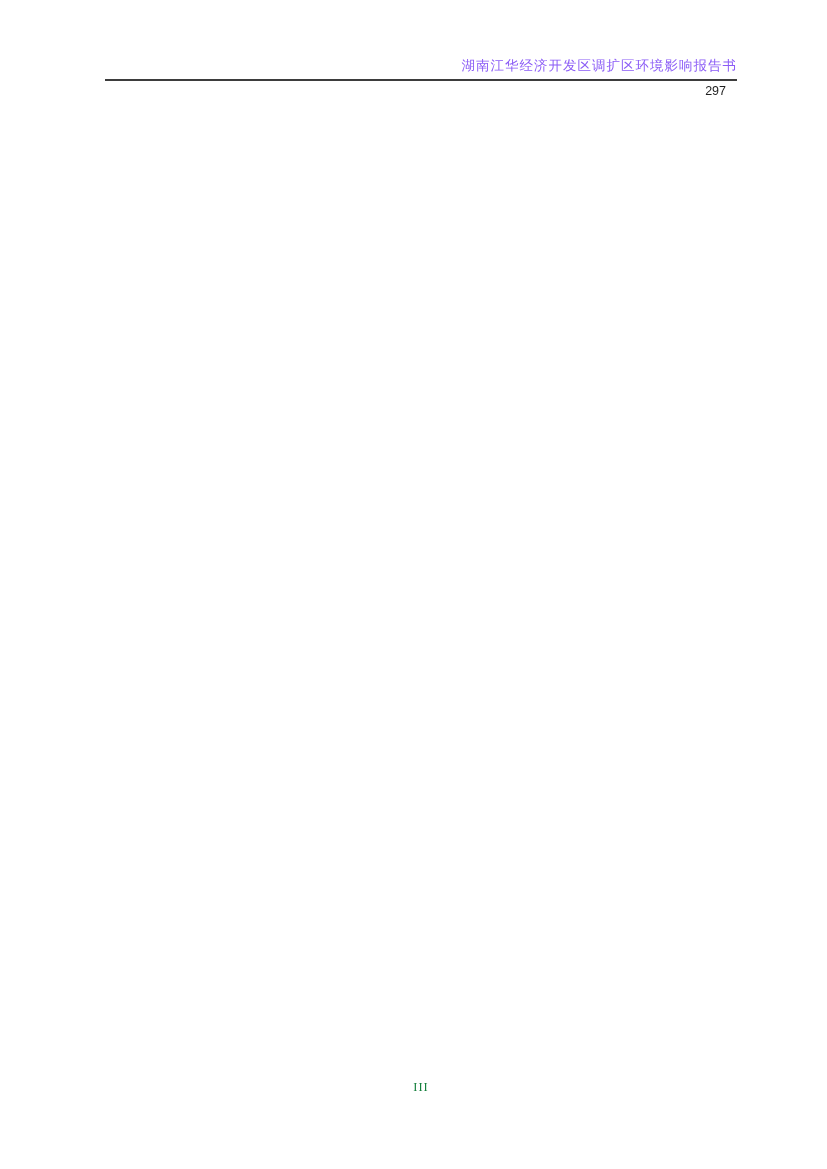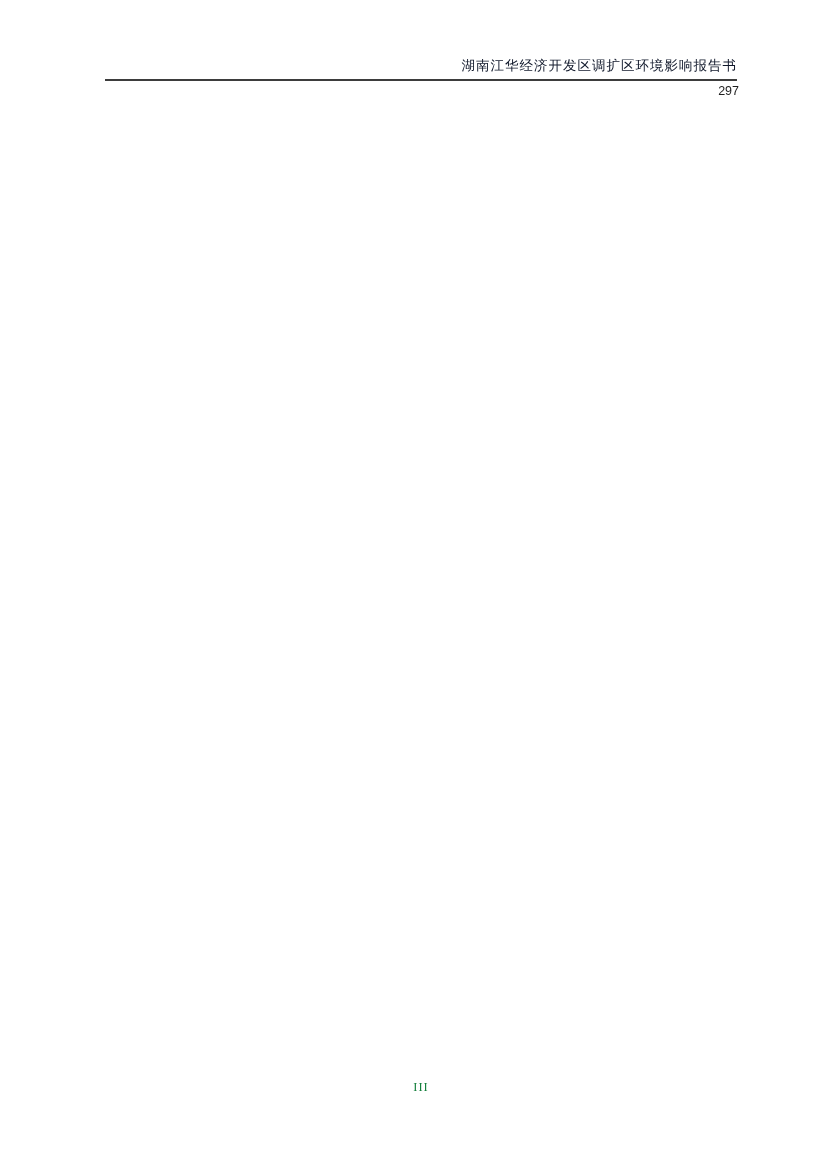--- a/index.html
+++ b/index.html
@@ -18,28 +18,28 @@
     left: 105px; width: 632px; top: 0;
     padding-top: 57px;
     border-bottom: 2px solid #3d3d3d;
     padding-bottom: 5px;
   }
   .header-title {
     text-align: right;
     font-size: 13.5px;
     line-height: 17px;
     letter-spacing: 1px;
-    color: #0f172a;
+    color: #8b5cf6;
     white-space: nowrap;
   }
 
   
   .toc {
     position: absolute;
-    left: 107px; width: 632px; top: 81px;
+    left: 94px; width: 632px; top: 81px;
     padding-top: 2px;
   }
   .chapter { margin: 0; }
   .row {
     display: flex;
     align-items: baseline;
     white-space: nowrap;
   }
   .ch-row {
     margin-top: 13px;

